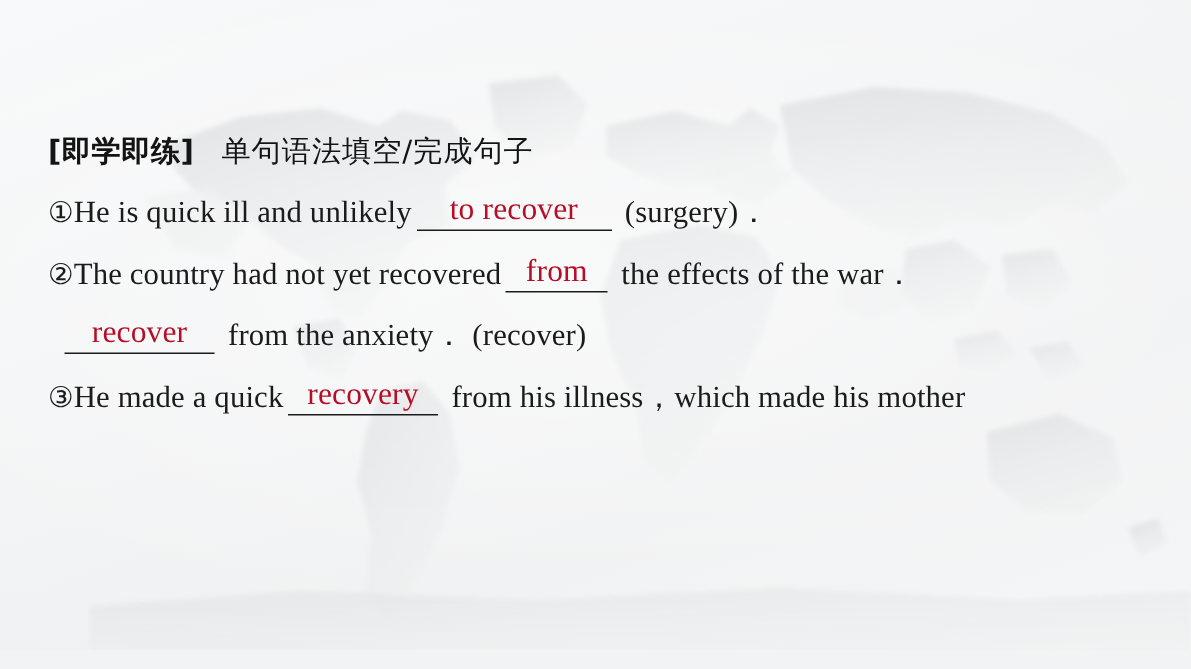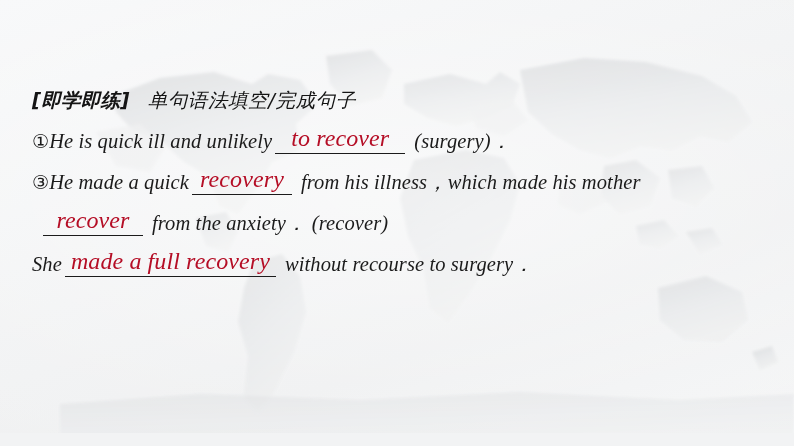--- a/index.html
+++ b/index.html
@@ -13,21 +13,20 @@
     background: #f2f3f4;
     font-family: "Liberation Serif", "DejaVu Serif", serif;
   }
 
   #slide {
     position: relative;
     width: 794px;
     height: 433px;
     background: linear-gradient(160deg, #f7f8f9 0%, #f1f2f3 45%, #eeeff0 70%, #f4f5f6 100%);
     overflow: hidden;
-    font-style: italic;
   }
 
   
   .wm {
     position: absolute;
     inset: 0;
     pointer-events: none;
     opacity: 1;
   }
   .wm svg { display: block; width: 794px; height: 446px; }
@@ -85,21 +84,21 @@
   .blank {
     position: relative;
     display: inline-block;
     color: #b50e26;
     text-align: center;
     border-bottom: 1.4px solid #1b1b1b;
     line-height: 1.0;
     padding: 0 6px 3px 6px;
     margin: 0 3px;
     vertical-align: baseline;
-    font-size: 24px;
+    font-size: 21px;
     top: -2px;
   }
   .blank.w-lg { min-width: 118px; }
   .blank.w-sm { min-width: 56px; }
   .blank.w-md { min-width: 88px; }
   .blank.w-xl { min-width: 190px; }
 
   .indent-cont { padding-left: 8px; }
 
   .sp-sm { display: inline-block; width: 6px; }
@@ -164,28 +163,28 @@
   <div id="content">
 
     <div class="line heading">
       <span class="tag">[即学即练]</span><span class="sub">单句语法填空/完成句子</span>
     </div>
 
     <div class="line">
       <span class="num">①</span><span>He is quick ill and unlikely</span><span class="blank w-lg">to recover</span><span class="sp-sm"></span><span>(surgery)．</span>
     </div>
 
-
     <div class="line">
-      <span class="num">③</span><span>He made a quick</span><span class="blank w-md">recovery</span><span class="sp-sm"></span><span>from his illness，which made his mother</span>
+      <span class="num">②</span><span>The country had not yet recovered</span><span class="blank w-sm">from</span><span class="sp-sm"></span><span>the effects of the war．</span>
     </div>
 
     <div class="line indent-cont">
       <span class="blank w-md">recover</span><span class="sp-sm"></span><span>from the anxiety． (recover)</span>
     </div>
 
+    <div class="line">
+      <span class="num">③</span><span>He made a quick</span><span class="blank w-md">recovery</span><span class="sp-sm"></span><span>from his illness，which made his mother</span>
+    </div>
 
-    <div class="line">
-      <span>She</span><span class="blank w-xl">made a full recovery</span><span class="sp-sm"></span><span>without recourse to surgery．</span>
-    </div>
+
 
   </div>
 </div>
 
 </body></html>

